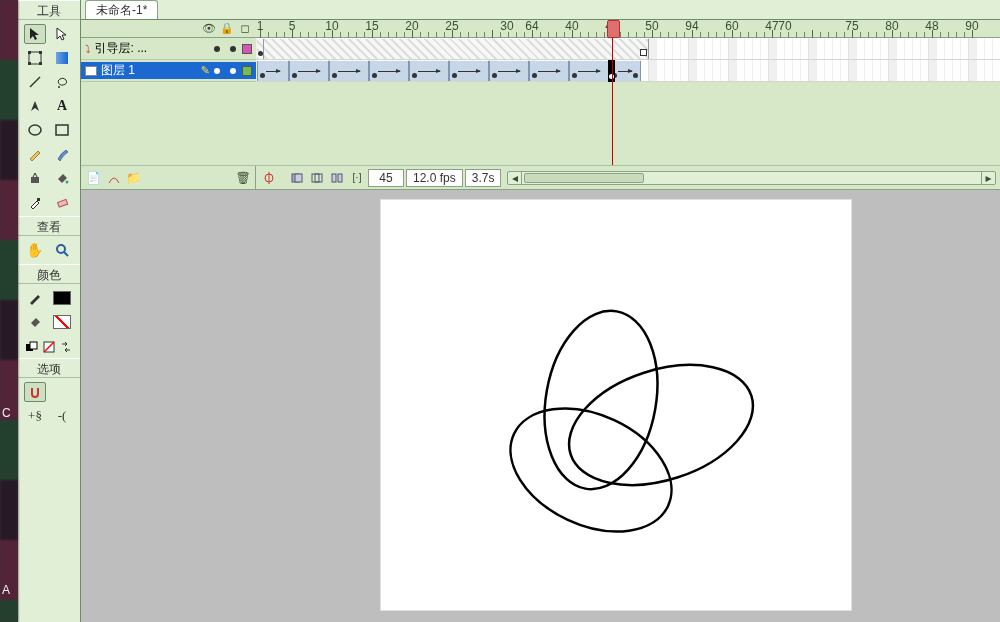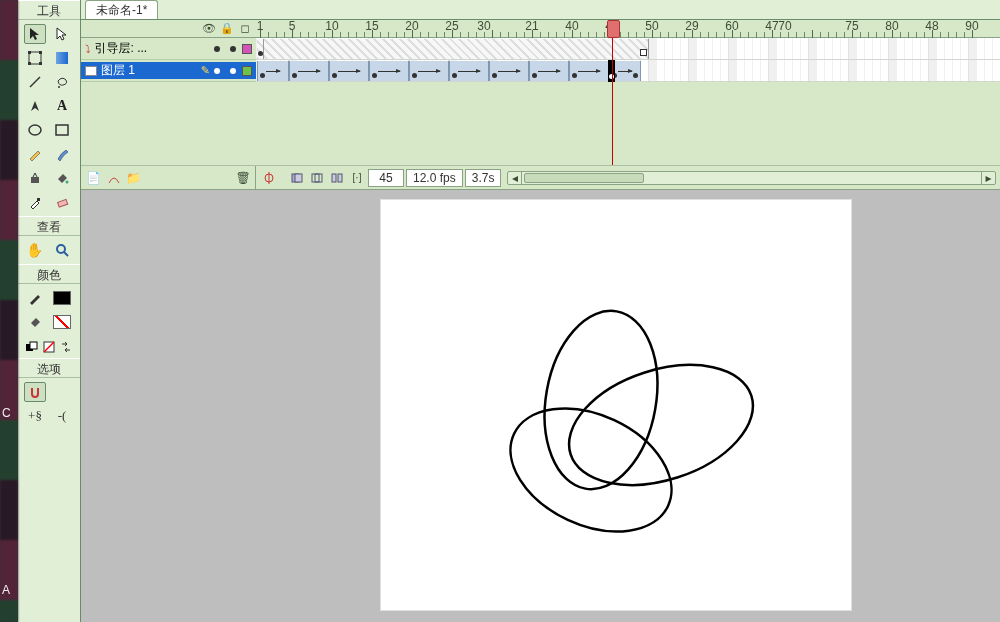--- a/index.html
+++ b/index.html
@@ -372,27 +372,27 @@
               <div class="tick" style="left: 172px;"></div>
               <div class="tick" style="left: 180px;"></div>
               <div class="tick" style="left: 188px;"></div>
               <div class="tick major" style="left: 196px;"></div>
               <div class="label" style="left: 196px;">25</div>
               <div class="tick" style="left: 204px;"></div>
               <div class="tick" style="left: 212px;"></div>
               <div class="tick" style="left: 220px;"></div>
               <div class="tick" style="left: 228px;"></div>
               <div class="tick major" style="left: 236px;"></div>
-              <div class="label" style="left: 228px;">30</div>
+              <div class="label" style="left: 251px;">30</div>
               <div class="tick" style="left: 244px;"></div>
               <div class="tick" style="left: 252px;"></div>
               <div class="tick" style="left: 260px;"></div>
               <div class="tick" style="left: 268px;"></div>
               <div class="tick major" style="left: 276px;"></div>
-              <div class="label" style="left: 276px;">21</div>
+              <div class="label" style="left: 276px;">64</div>
               <div class="tick" style="left: 284px;"></div>
               <div class="tick" style="left: 292px;"></div>
               <div class="tick" style="left: 300px;"></div>
               <div class="tick" style="left: 308px;"></div>
               <div class="tick major" style="left: 316px;"></div>
               <div class="label" style="left: 316px;">40</div>
               <div class="tick" style="left: 324px;"></div>
               <div class="tick" style="left: 332px;"></div>
               <div class="tick" style="left: 340px;"></div>
               <div class="tick" style="left: 348px;"></div>
@@ -402,21 +402,21 @@
               <div class="tick" style="left: 372px;"></div>
               <div class="tick" style="left: 380px;"></div>
               <div class="tick" style="left: 388px;"></div>
               <div class="tick major" style="left: 396px;"></div>
               <div class="label" style="left: 396px;">50</div>
               <div class="tick" style="left: 404px;"></div>
               <div class="tick" style="left: 412px;"></div>
               <div class="tick" style="left: 420px;"></div>
               <div class="tick" style="left: 428px;"></div>
               <div class="tick major" style="left: 436px;"></div>
-              <div class="label" style="left: 436px;">29</div>
+              <div class="label" style="left: 436px;">94</div>
               <div class="tick" style="left: 444px;"></div>
               <div class="tick" style="left: 452px;"></div>
               <div class="tick" style="left: 460px;"></div>
               <div class="tick" style="left: 468px;"></div>
               <div class="tick major" style="left: 476px;"></div>
               <div class="label" style="left: 476px;">60</div>
               <div class="tick" style="left: 484px;"></div>
               <div class="tick" style="left: 492px;"></div>
               <div class="tick" style="left: 500px;"></div>
               <div class="tick" style="left: 508px;"></div>

